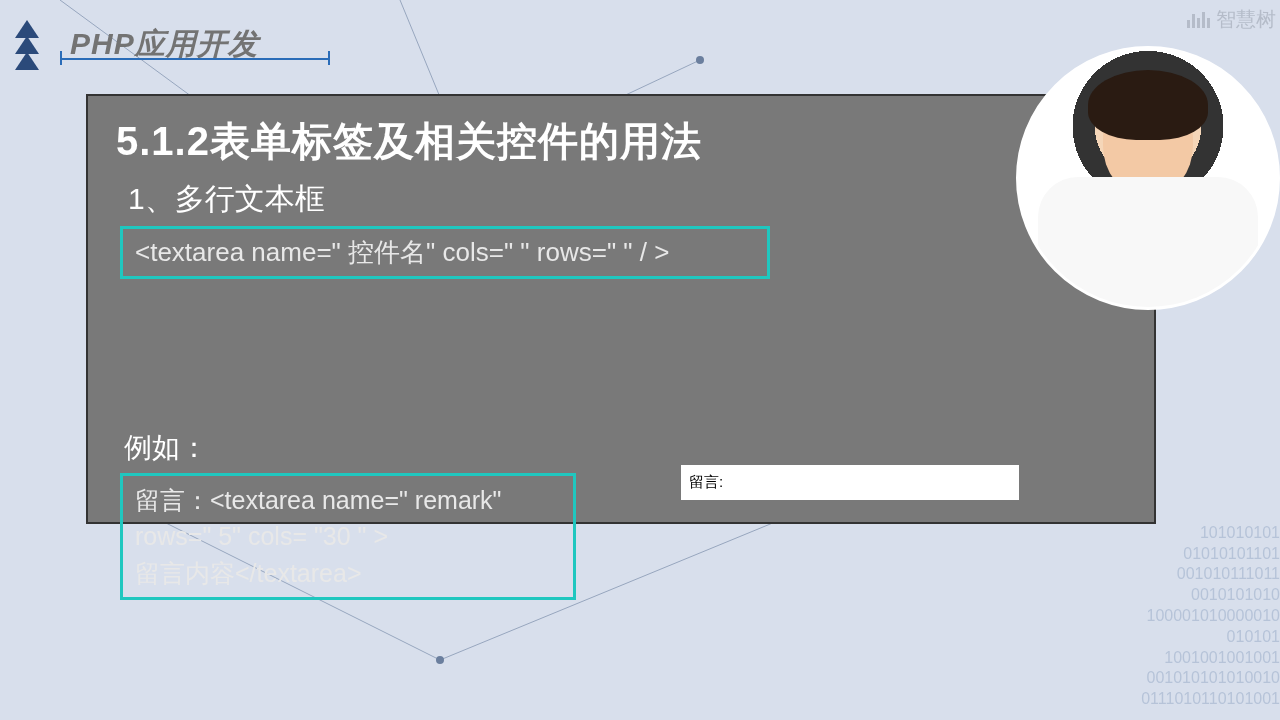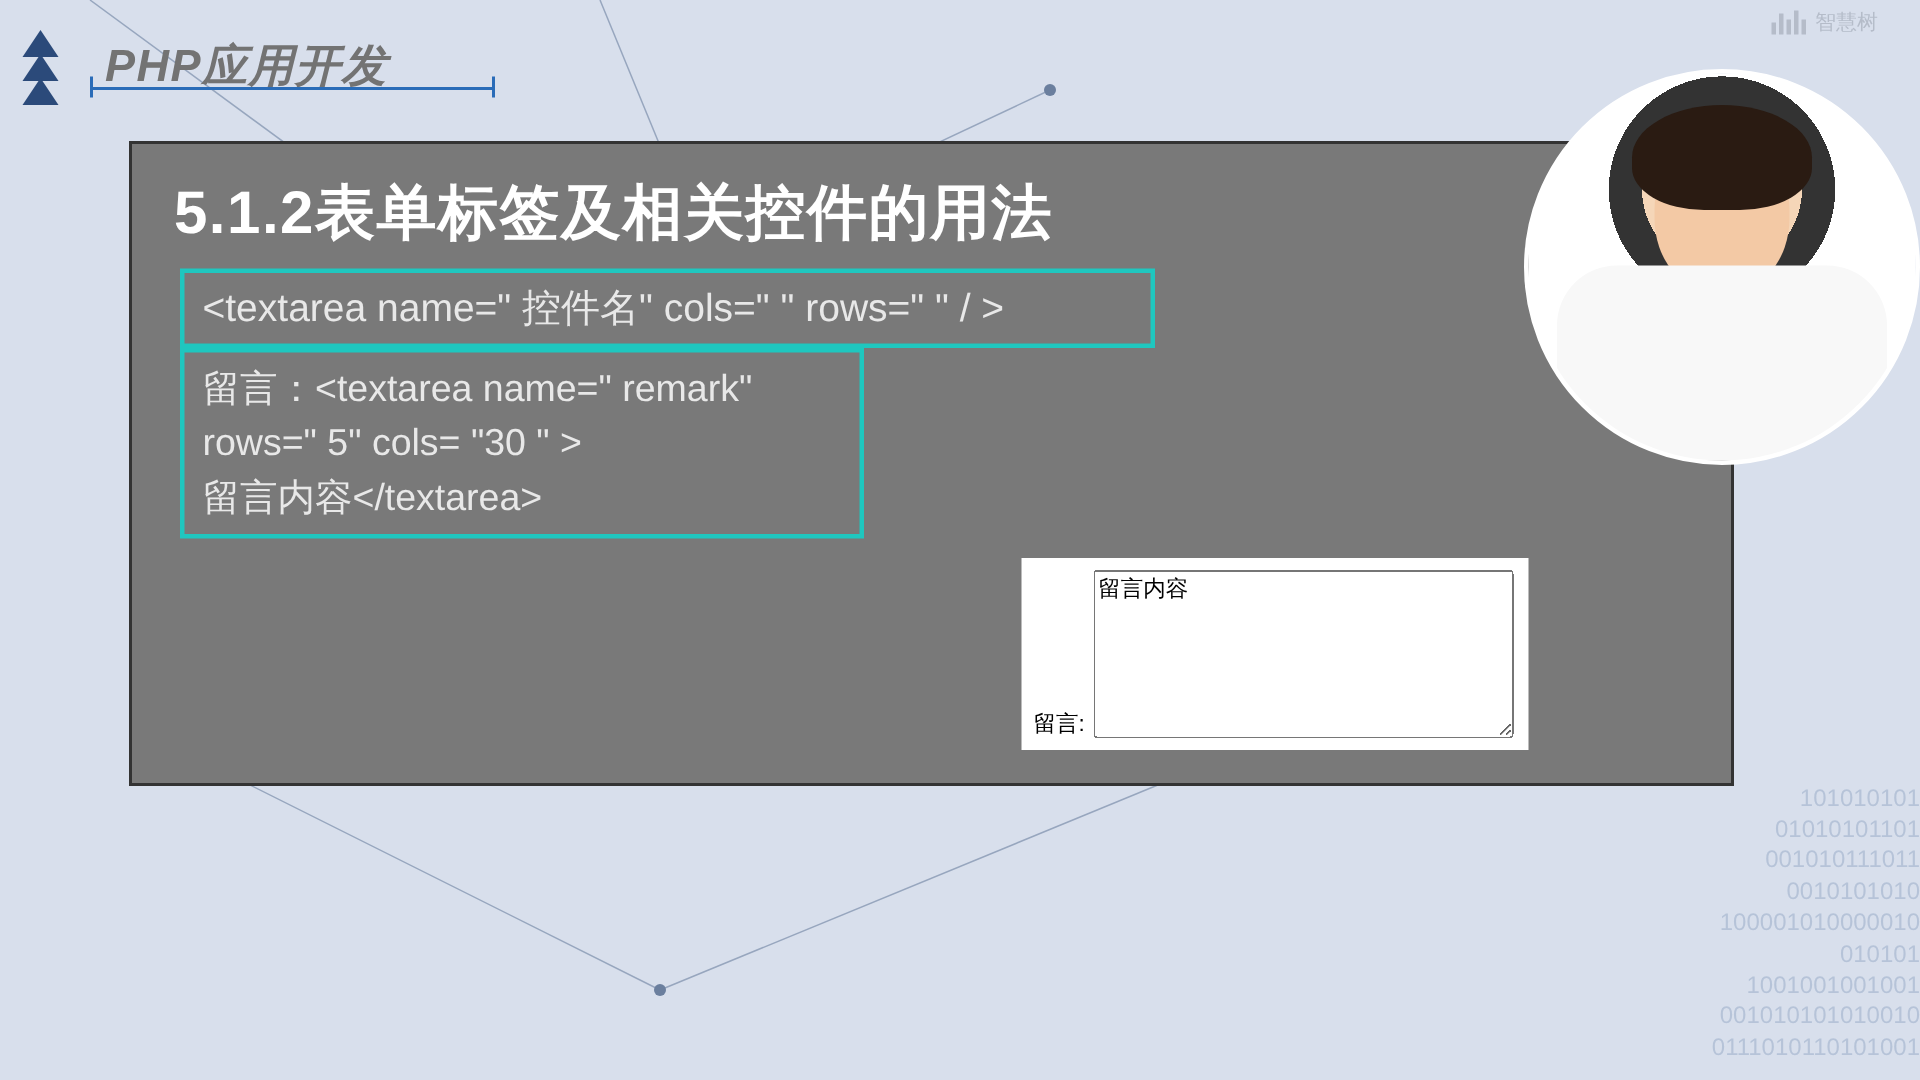--- a/index.html
+++ b/index.html
@@ -165,23 +165,23 @@
     bottom:0; left:50%;
     transform:translateX(-50%);
     width:220px; height:130px;
     background:#f8f8f8;
     border-radius:40px 40px 0 0;
   }
   
   .watermark {
     position: absolute;
     top: 6px;
-    right: 28px;
+    right: 4px;
     color: #9ea6b3;
-    font-size: 14px;
+    font-size: 20px;
     opacity: 0.6;
     display: flex;
     align-items: center;
     gap: 6px;
   }
   .wm-bars { display: flex; gap: 2px; align-items: flex-end; }
   .wm-bars span { width: 3px; background: #9ea6b3; display: inline-block; }
   .wm-bars span:nth-child(1){height:8px}
   .wm-bars span:nth-child(2){height:14px}
   .wm-bars span:nth-child(3){height:10px}
@@ -245,28 +245,29 @@
       <span></span>
       <span></span>
       <span></span>
       <span></span>
     </span>
   <span>智慧树</span>
 </div>
 
 <div class="slide">
   <h1>5.1.2表单标签及相关控件的用法</h1>
+  <div class="sub">1、多行文本框</div>
   <div class="code-box">&lt;textarea name=" 控件名"  cols=" "    rows=" "    / &gt;</div>
+  <div class="example-label">例如：</div>
   <div class="code-box2" style="white-space:pre-line">留言：&lt;textarea  name=" remark"
  rows="  5"    cols=  "30 "    &gt;
 留言内容&lt;/textarea&gt;</div>
 
   <div class="demo-output">
     <span class="lbl">留言:</span>
-    <textarea rows="5" cols="30" style="">留言内容</textarea>
   </div>
 </div>
 
 <div class="presenter">
   <div class="coat"></div>
 </div>
 
 <div class="bg-binary">101010101
 01010101101
 001010111011

